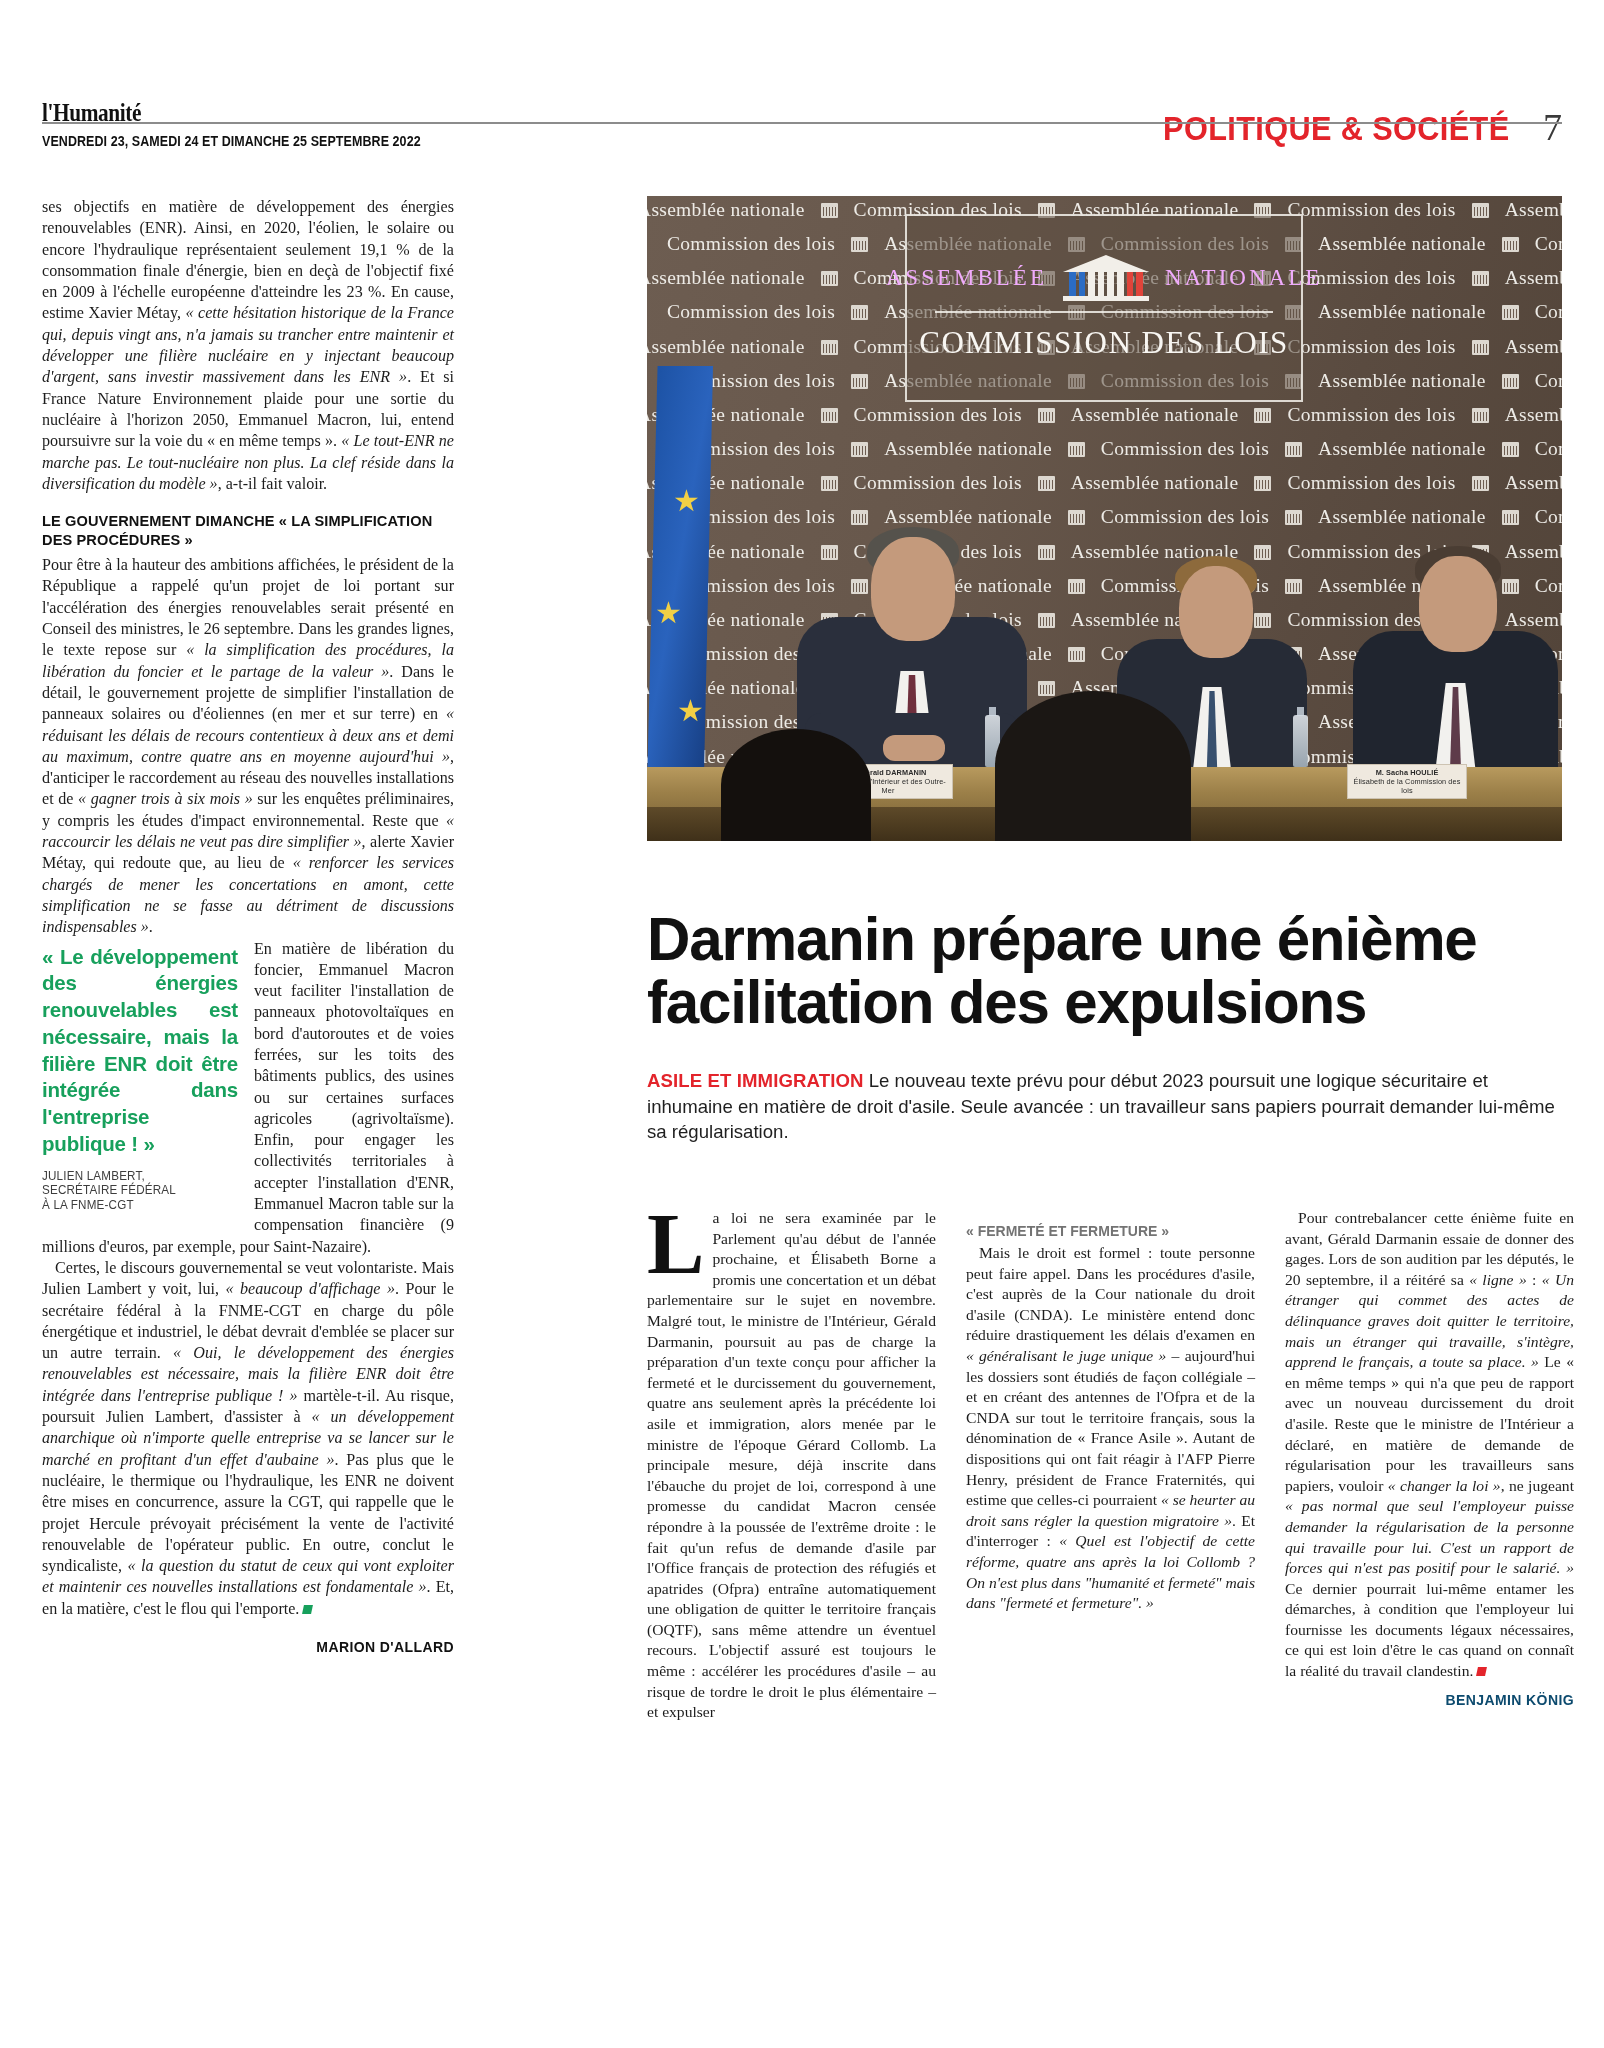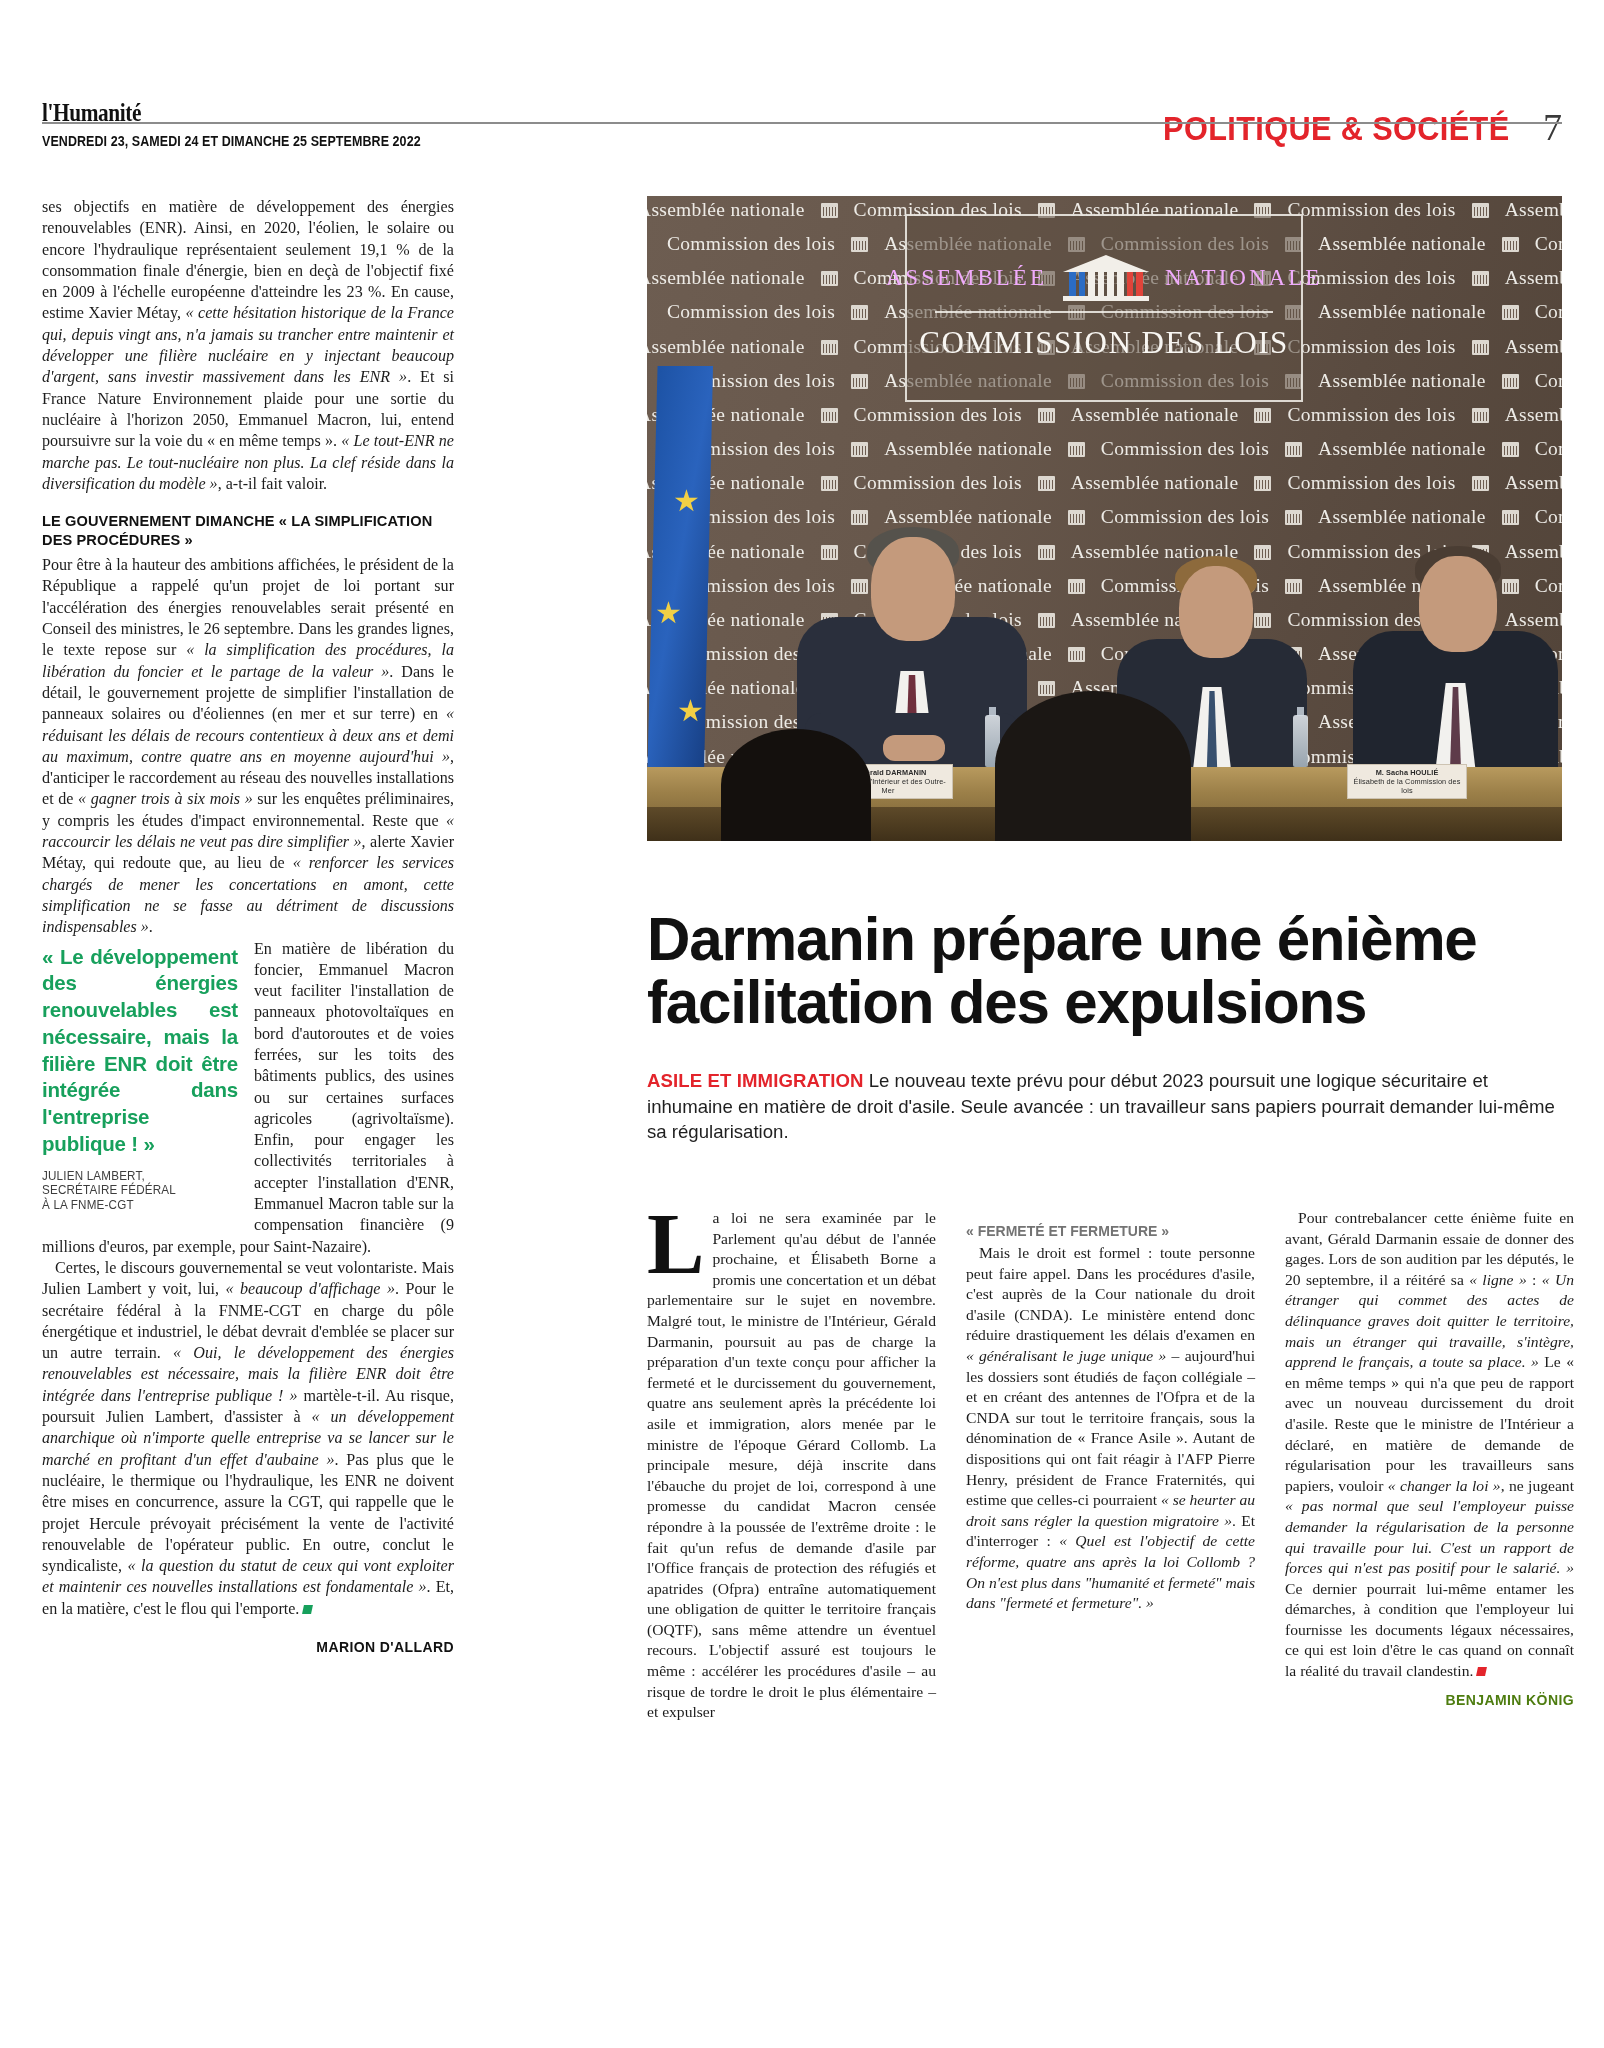--- a/index.html
+++ b/index.html
@@ -473,21 +473,21 @@
     font-size: 14px;
     line-height: 18px;
     color: #737373;
     margin: 14px 0 3px 0;
   }
   .byline-r {
     font-family: "Liberation Sans", sans-serif;
     font-weight: bold;
     font-size: 14px;
     letter-spacing: 0.4px;
-    color: #4d7c0f;
+    color: #0c4a6e;
     text-align: right;
     margin-top: 10px;
   }
 </style>
 </head>
 <body>
 
 <div class="page">
 
   <div class="masthead">

